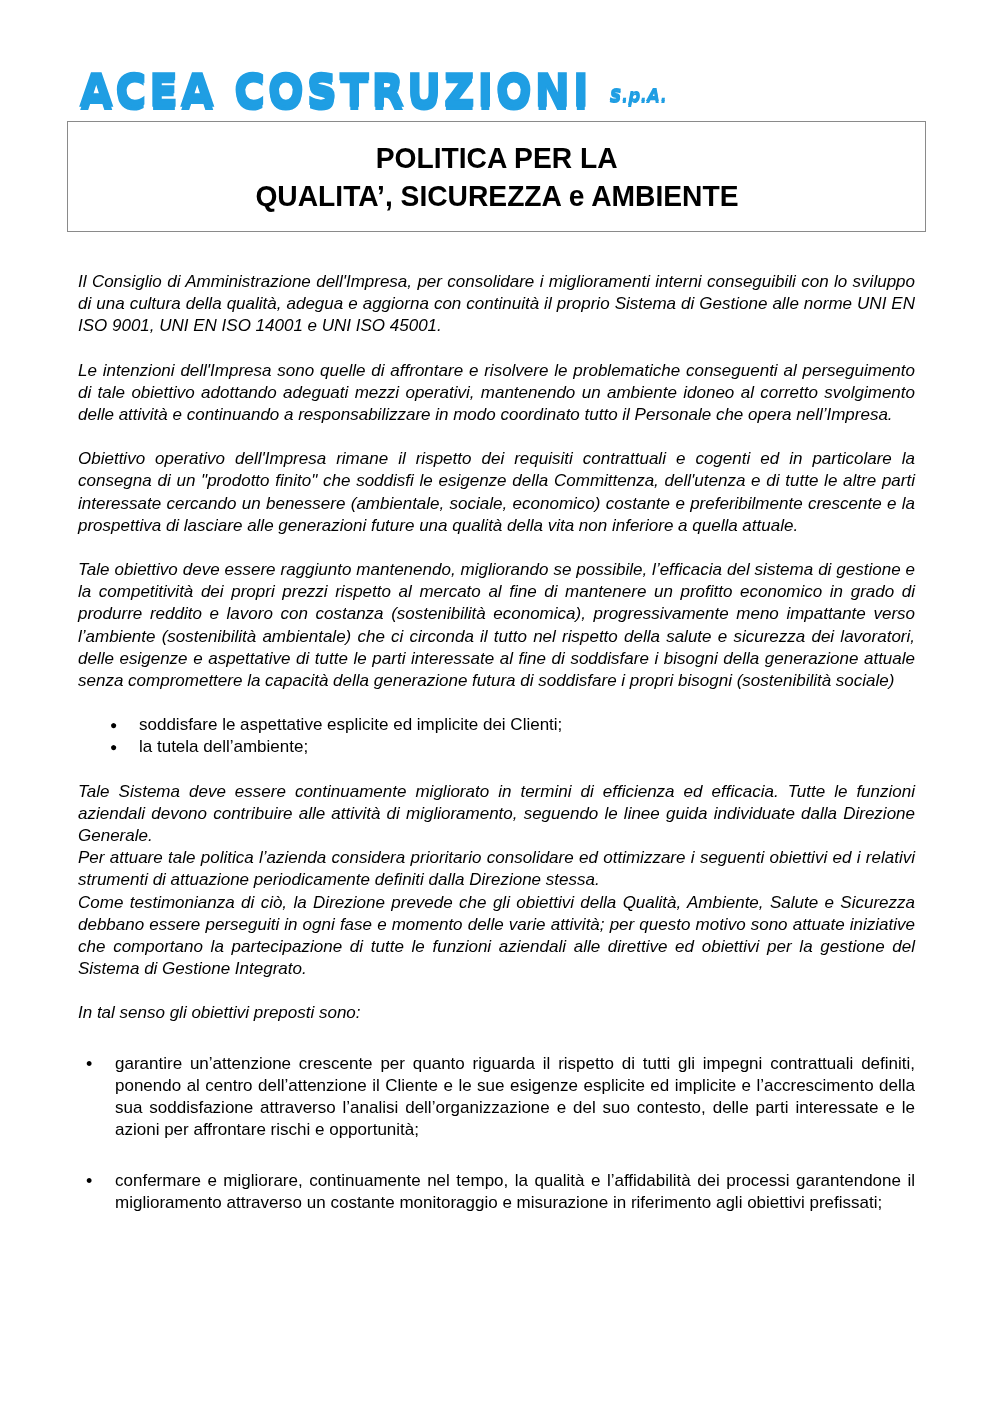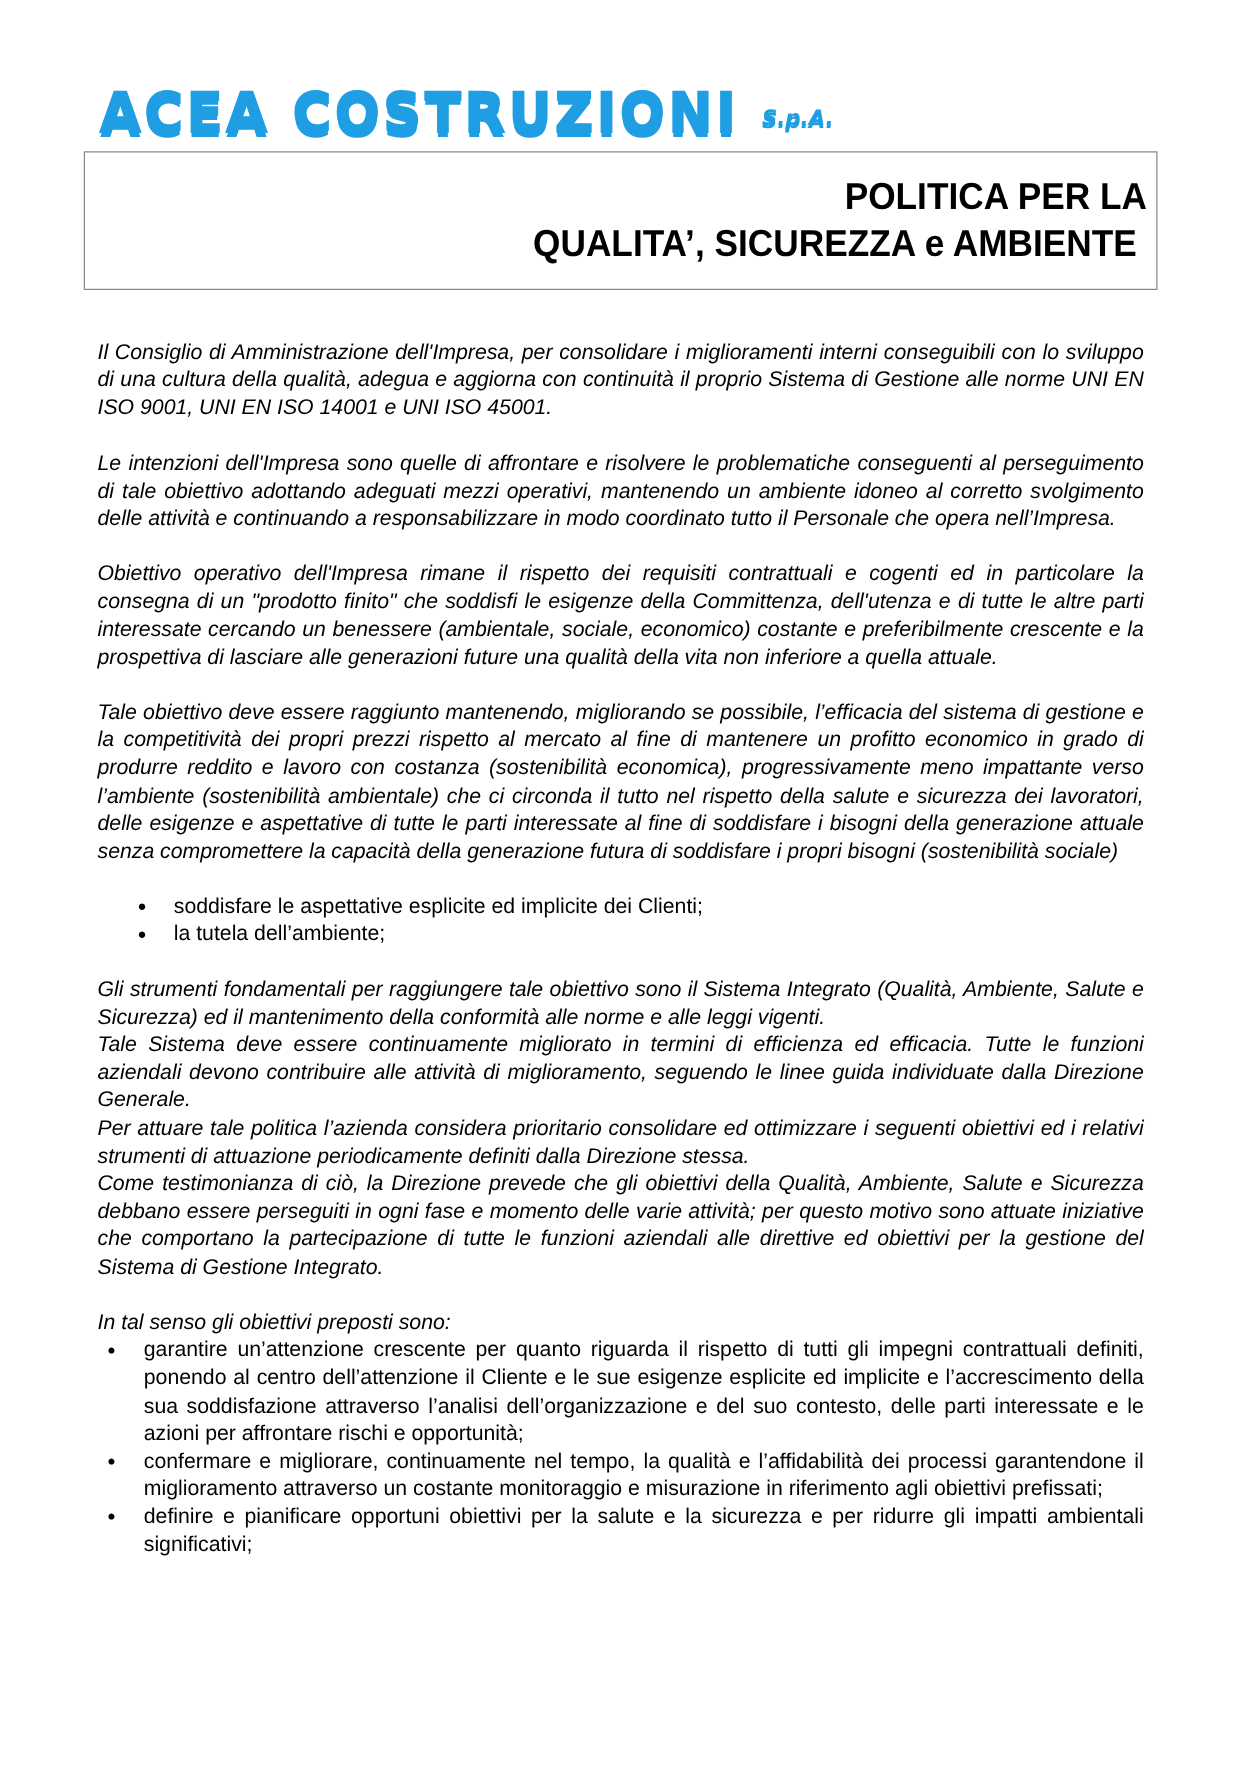--- a/index.html
+++ b/index.html
@@ -29,21 +29,21 @@
       line-height: 1;
       margin-bottom: 8px;
       text-shadow: 0 2px 0 #1f9ee3;
       font-style: italic;
     }
 
     .title-box {
       position: absolute; left: 67px; top: 121px;
       width: 859px; height: 111px;
       border: 1px solid #8a8a8a;
-      display: flex; flex-direction: column; align-items: flex-end; justify-content: center;
+      display: flex; flex-direction: column; align-items: center; justify-content: center;
     }
     .title-line {
       font-family: "Liberation Sans", sans-serif;
       font-weight: bold;
       font-size: 30px;
       line-height: 38px;
       transform: scaleX(0.94);
     }
 
     .content {
@@ -52,21 +52,21 @@
       font-family: "Liberation Sans", sans-serif;
     }
     .para { text-align: justify; text-align-last: left; font-style: italic; }
     .gap { height: 22px; }
     .bullets1 { list-style: none; margin-left: 32px; }
     .bullets1 li { position: relative; padding-left: 29px; }
     .bullets1 li::before {
       content: "●"; position: absolute; left: 0; top: 0; font-size: 12px;
     }
     .bullets2 { list-style: none; }
-    .bullets2 li { position: relative; padding-left: 37px; text-align: justify; text-align-last: left; }
+    .bullets2 li { position: relative; padding-left: 37px; text-align: justify; text-align-last: left; margin-top: 28px; }
     .bullets2 li::before {
       content: "•"; position: absolute; left: 8px; top: 0; font-size: 18px;
     }
   </style>
 </head>
 <body>
 
 <div class="logo">
   <span class="logo-main">ACEA COSTRUZIONI</span>
   <span class="logo-sub">S.p.A.</span>
@@ -84,24 +84,22 @@
   <div class="gap"></div>
   <p class="para">Obiettivo operativo dell'Impresa rimane il rispetto dei requisiti contrattuali e cogenti ed in particolare la consegna di un "prodotto finito" che soddisfi le esigenze della Committenza, dell'utenza e di tutte le altre parti interessate cercando un benessere (ambientale, sociale, economico) costante e preferibilmente crescente e la prospettiva di lasciare alle generazioni future una qualità della vita non inferiore a quella attuale.</p>
   <div class="gap"></div>
   <p class="para">Tale obiettivo deve essere raggiunto mantenendo, migliorando se possibile, l’efficacia del sistema di gestione e la competitività dei propri prezzi rispetto al mercato al fine di mantenere un profitto economico in grado di produrre reddito e lavoro con costanza (sostenibilità economica), progressivamente meno impattante verso l’ambiente (sostenibilità ambientale) che ci circonda il tutto nel rispetto della salute e sicurezza dei lavoratori, delle esigenze e aspettative di tutte le  parti interessate al fine di soddisfare i bisogni della generazione attuale senza compromettere la capacità della generazione futura di soddisfare i propri bisogni (sostenibilità sociale)</p>
   <div class="gap"></div>
   <ul class="bullets1">
     <li>soddisfare le aspettative esplicite ed implicite dei Clienti;</li>
     <li>la tutela dell’ambiente;</li>
   </ul>
   <div class="gap"></div>
-  <p class="para">Gli strumenti fondamentali per raggiungere tale obiettivo sono il Sistema Integrato (Qualità, Ambiente, Salute e Sicurezza) ed il mantenimento della conformità alle norme e alle leggi vigenti.</p>
   <p class="para">Tale Sistema deve essere continuamente migliorato in termini di efficienza ed efficacia. Tutte le funzioni aziendali devono contribuire alle attività di miglioramento, seguendo le linee guida individuate dalla Direzione Generale.</p>
   <p class="para">Per attuare tale politica l’azienda considera prioritario consolidare ed ottimizzare i seguenti obiettivi ed i relativi strumenti di attuazione periodicamente definiti dalla Direzione stessa.</p>
   <p class="para">Come testimonianza di ciò, la Direzione prevede che gli obiettivi della Qualità, Ambiente, Salute e Sicurezza debbano essere perseguiti in ogni fase e momento delle varie attività; per questo motivo sono attuate iniziative che comportano la partecipazione di tutte le funzioni aziendali alle direttive ed obiettivi per la gestione del Sistema di Gestione Integrato.</p>
   <div class="gap"></div>
   <p class="para">In tal senso gli obiettivi preposti sono:</p>
   <ul class="bullets2">
     <li>garantire un’attenzione crescente per quanto riguarda il rispetto di tutti gli impegni contrattuali definiti, ponendo al centro dell’attenzione il Cliente e le sue esigenze esplicite ed implicite e l’accrescimento della sua soddisfazione attraverso l’analisi dell’organizzazione e del suo contesto, delle parti interessate e le azioni per affrontare rischi e opportunità;</li>
     <li>confermare e migliorare, continuamente nel tempo, la qualità e l’affidabilità dei processi garantendone il miglioramento attraverso un costante monitoraggio e misurazione in riferimento agli obiettivi prefissati;</li>
-    <li>definire e pianificare opportuni obiettivi per la salute e la sicurezza e per ridurre gli impatti ambientali significativi;</li>
   </ul>
 </div>
 
 </body></html>

